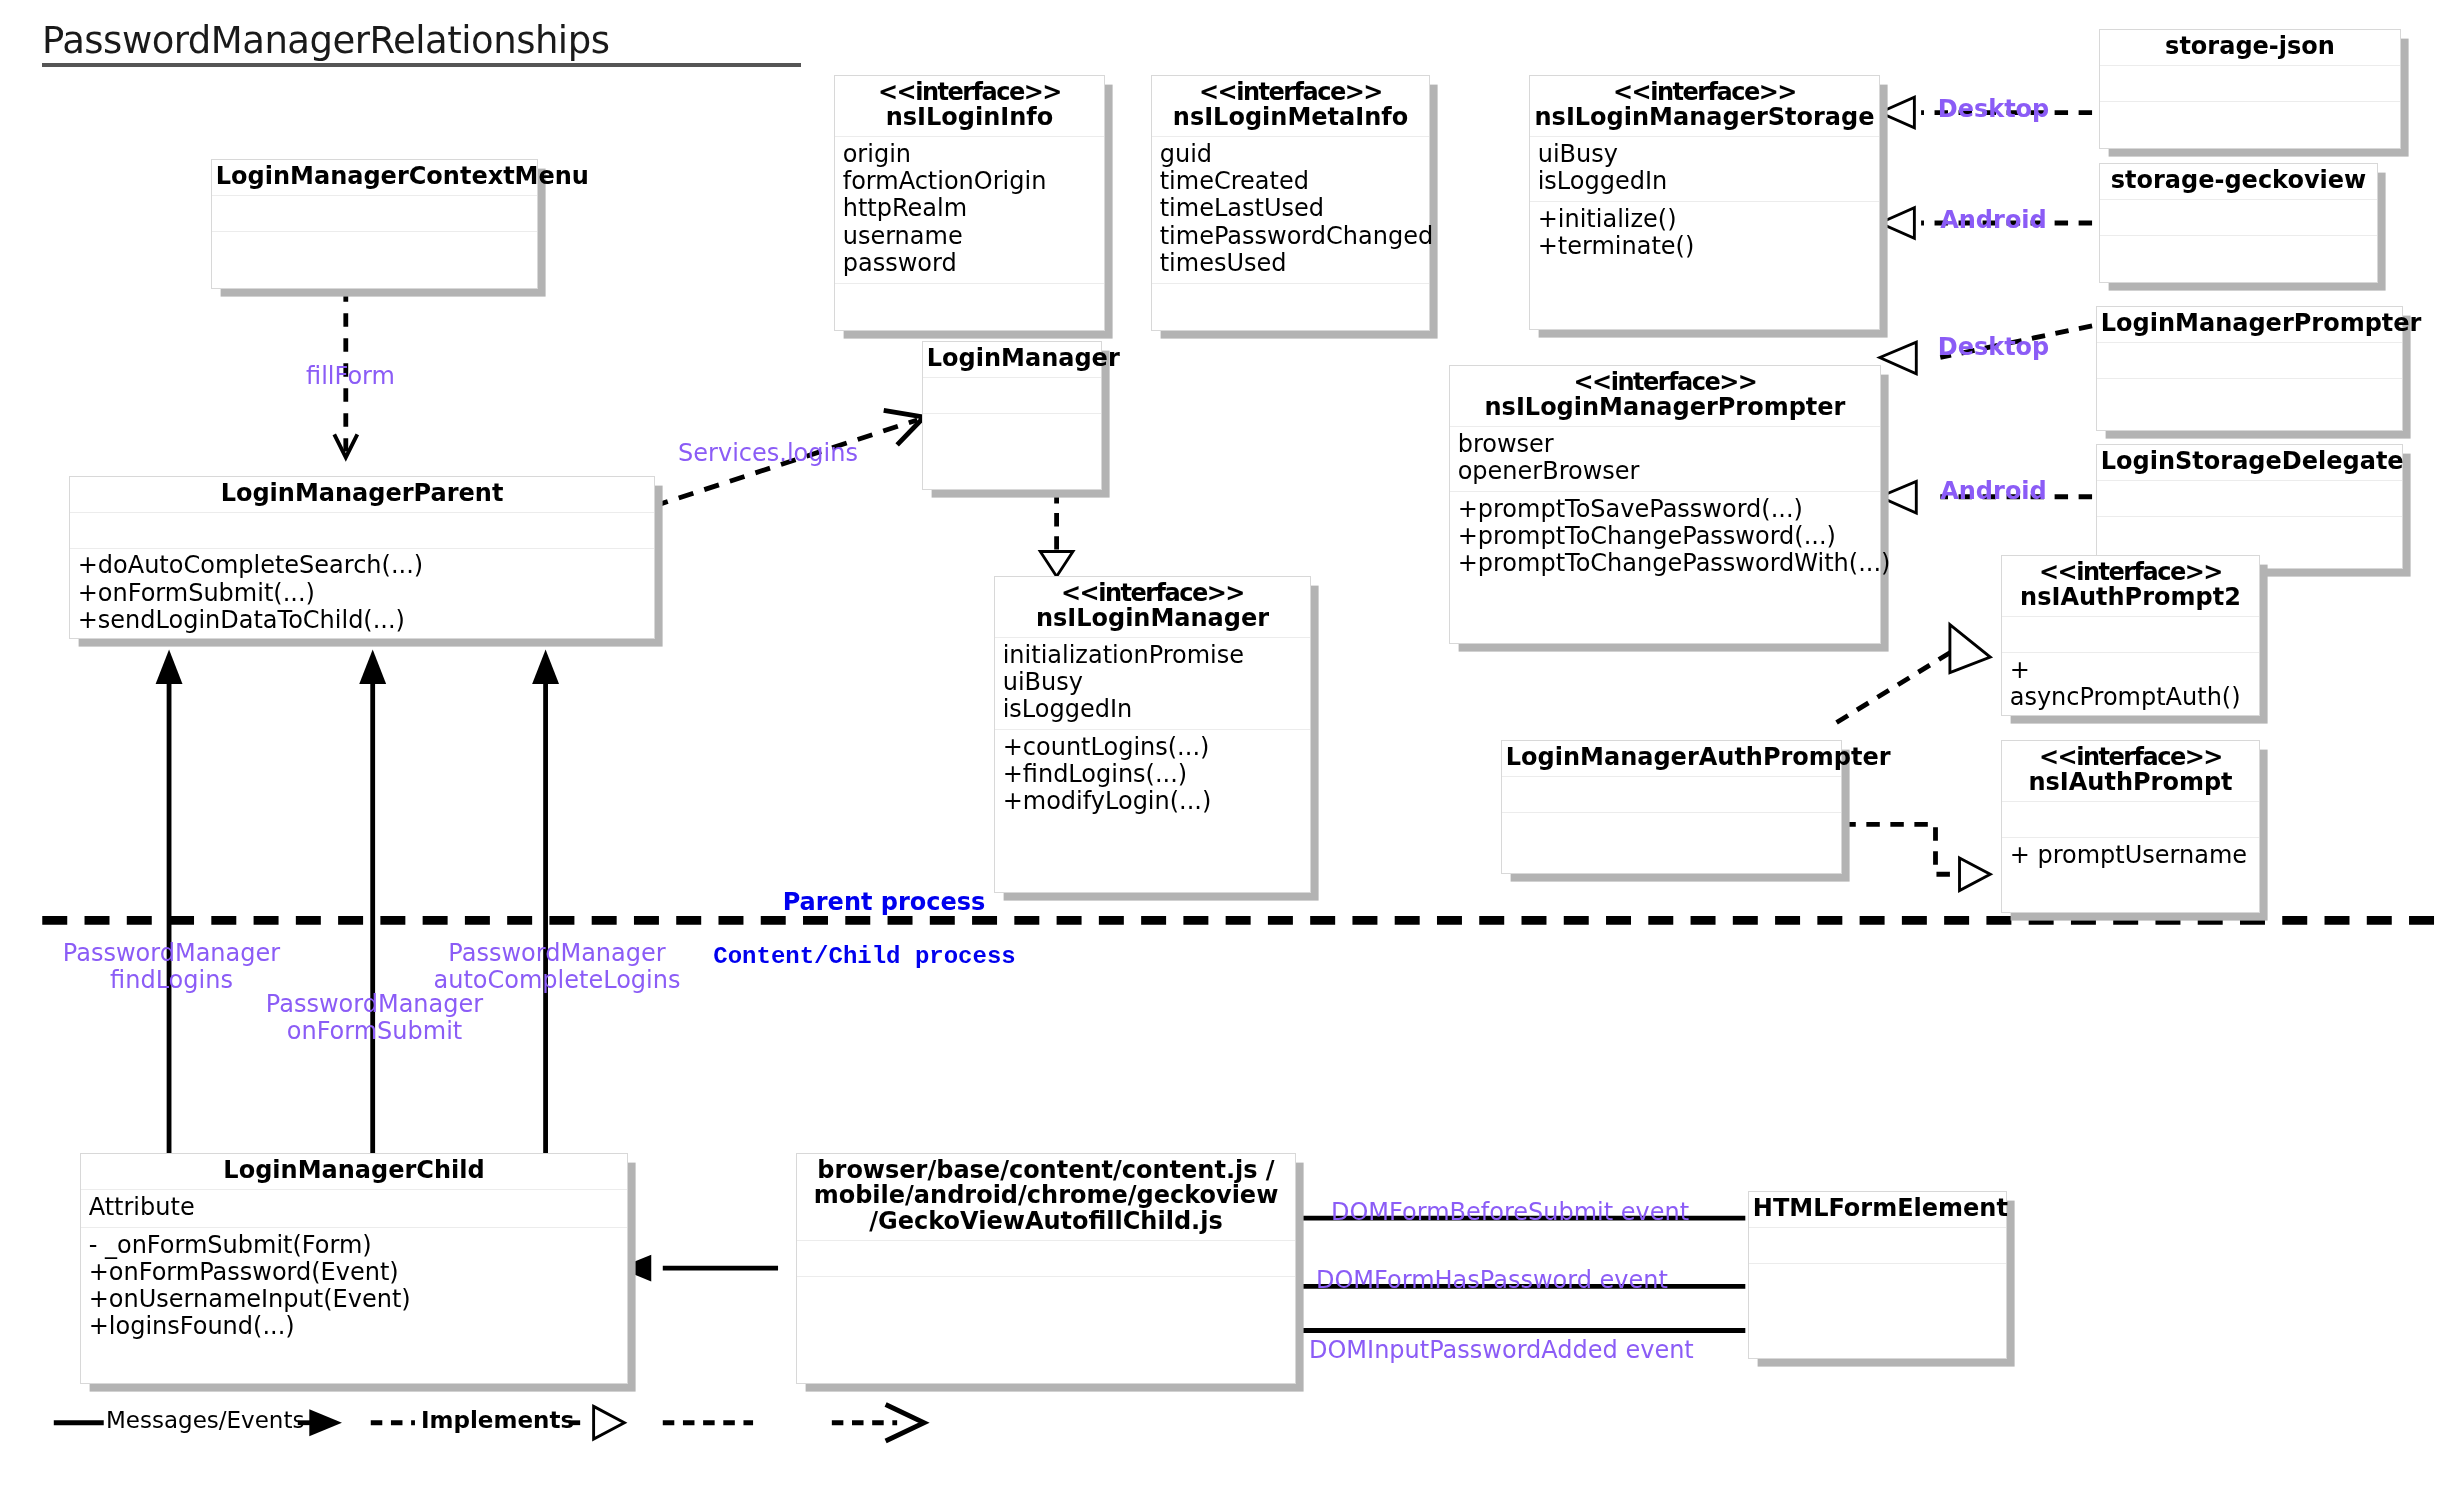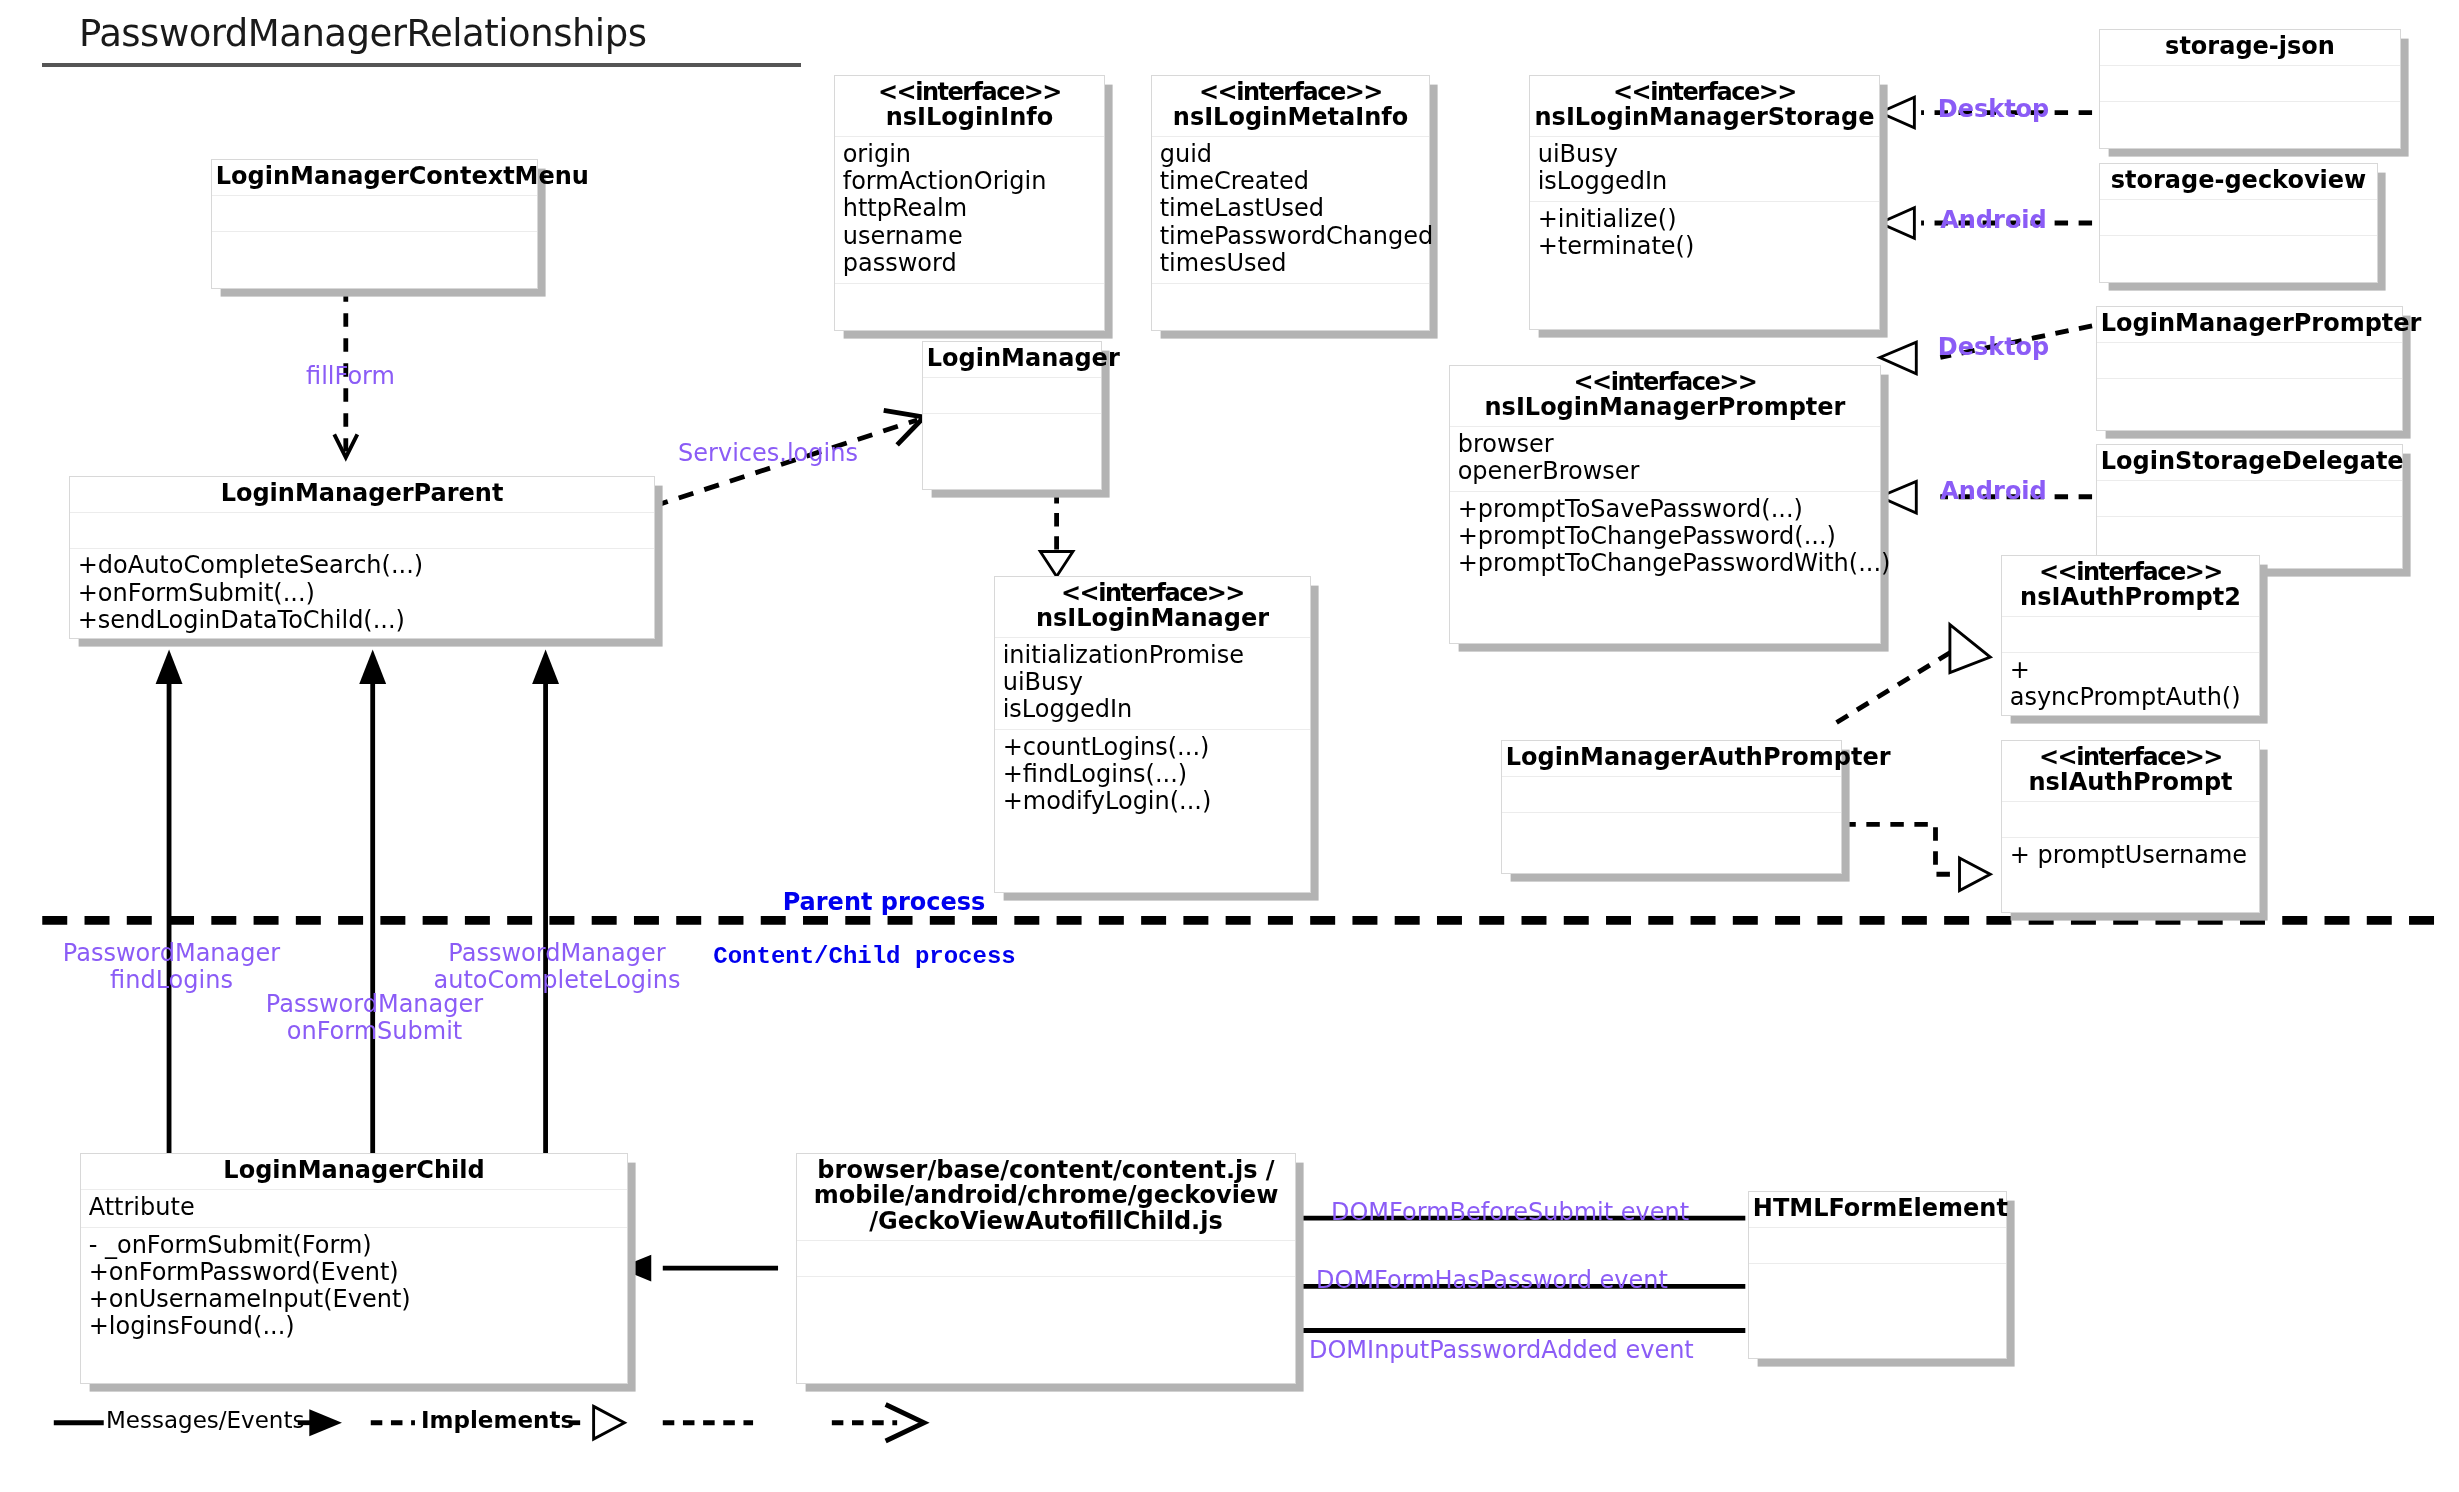--- a/index.html
+++ b/index.html
@@ -15,26 +15,25 @@
     width: 2459px;
     height: 1493px;
     background: #ffffff;
     overflow: hidden;
   }
 
   
   #diagram-title {
     position: absolute;
     left: 42px;
-    top: 12px;
+    top: 19px;
     font-size: 37px;
     color: #1a1a1a;
     letter-spacing: -0.5px;
     white-space: nowrap;
-    margin-left: 37px;
   }
   #title-rule {
     position: absolute;
     left: 42px;
     top: 63px;
     width: 759px;
     height: 3.8px;
     background: #555555;
   }
 

